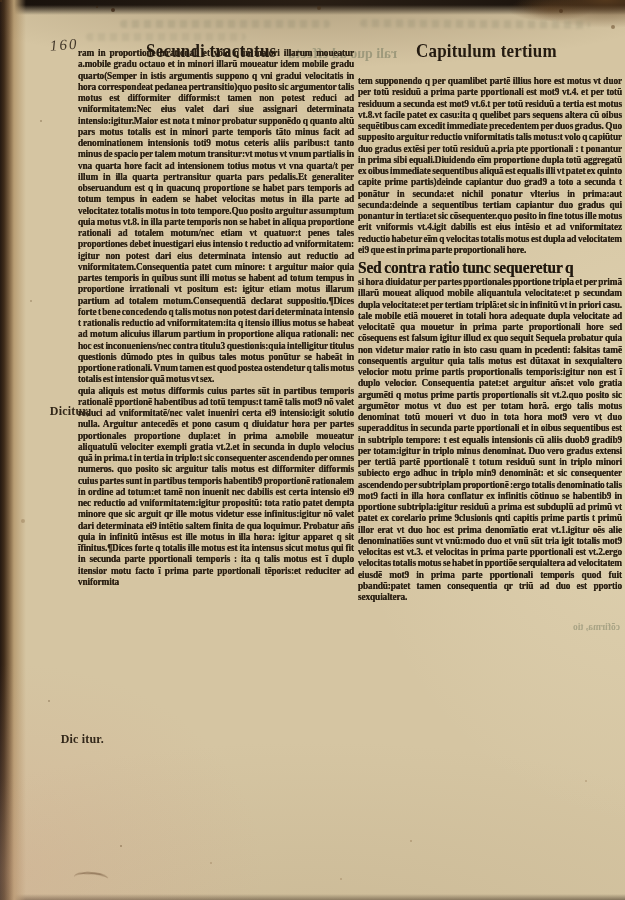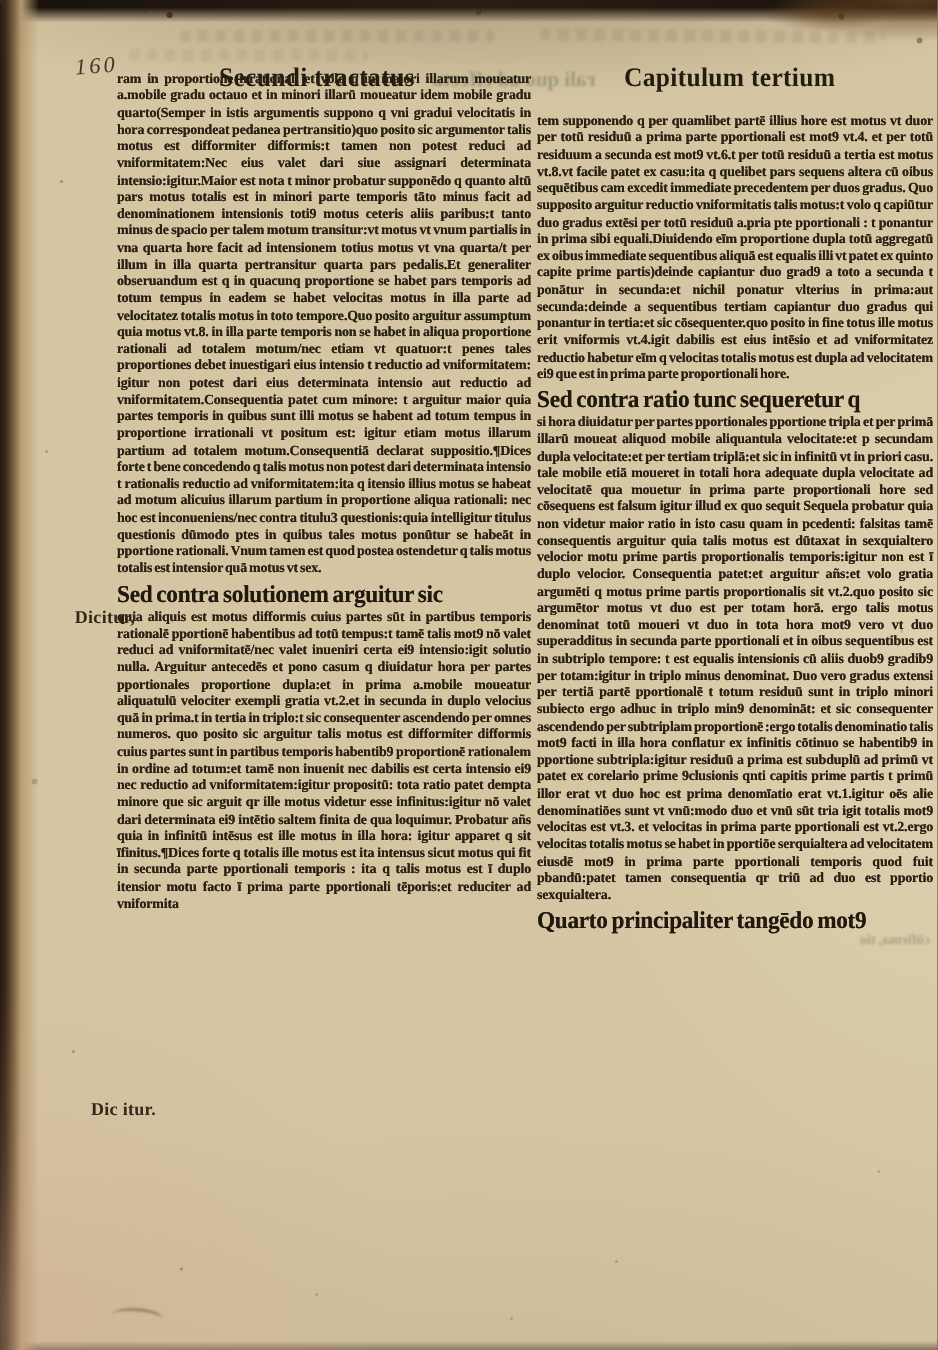--- a/index.html
+++ b/index.html
@@ -110,29 +110,27 @@
   <div class="ghost-strip" id="strip3"></div>
 
   <div class="folio">160</div>
 
   <div class="running-head" id="head-left">Secundi tractatus</div>
   <div class="ghost" id="ghost-header">rali quo ad effectu</div>
   <div class="running-head" id="head-right">Capitulum tertium</div>
 
   <div class="col" id="col-left">
     <div>ram in proportione irrationali et volo q in maiori illarum moueatur a.mobile gradu octauo et in minori illarū moueatur idem mobile gradu quarto(Semper in istis argumentis suppono q vni gradui velocitatis in hora correspondeat pedanea pertransitio)quo posito sic argumentor talis motus est difformiter difformis:t tamen non potest reduci ad vniformitatem:Nec eius valet dari siue assignari determinata intensio:igitur.Maior est nota t minor probatur supponēdo q quanto altū pars motus totalis est in minori parte temporis tāto minus facit ad denominationem intensionis toti9 motus ceteris aliis paribus:t tanto minus de spacio per talem motum transitur:vt motus vt vnum partialis in vna quarta hore facit ad intensionem totius motus vt vna quarta/t per illum in illa quarta pertransitur quarta pars pedalis.Et generaliter obseruandum est q in quacunq proportione se habet pars temporis ad totum tempus in eadem se habet velocitas motus in illa parte ad velocitatez totalis motus in toto tempore.Quo posito arguitur assumptum quia motus vt.8. in illa parte temporis non se habet in aliqua proportione rationali ad totalem motum/nec etiam vt quatuor:t penes tales proportiones debet inuestigari eius intensio t reductio ad vniformitatem: igitur non potest dari eius determinata intensio aut reductio ad vniformitatem.Consequentia patet cum minore: t arguitur maior quia partes temporis in quibus sunt illi motus se habent ad totum tempus in proportione irrationali vt positum est: igitur etiam motus illarum partium ad totalem motum.Consequentiā declarat suppositio.¶Dices forte t bene concedendo q talis motus non potest dari determinata intensio t rationalis reductio ad vniformitatem:ita q itensio illius motus se habeat ad motum alicuius illarum partium in proportione aliqua rationali: nec hoc est inconueniens/nec contra titulu3 questionis:quia intelligitur titulus questionis dūmodo ptes in quibus tales motus ponūtur se habeāt in pportione rationali. Vnum tamen est quod postea ostendetur q talis motus totalis est intensior quā motus vt sex.</div>
-    <div class="sec-head">Sed contra solutionem arguitur sic</div>
     <div>quia aliquis est motus difformis cuius partes sūt in partibus temporis rationalē pportionē habentibus ad totū tempus:t tamē talis mot9 nō valet reduci ad vniformitatē/nec valet inueniri certa ei9 intensio:igit solutio nulla. Arguitur antecedēs et pono casum q diuidatur hora per partes pportionales proportione dupla:et in prima a.mobile moueatur aliquatulū velociter exempli gratia vt.2.et in secunda in duplo velocius quā in prima.t in tertia in triplo:t sic consequenter ascendendo per omnes numeros. quo posito sic arguitur talis motus est difformiter difformis cuius partes sunt in partibus temporis habentib9 proportionē rationalem in ordine ad totum:et tamē non inuenit nec dabilis est certa intensio ei9 nec reductio ad vniformitatem:igitur propositū: tota ratio patet dempta minore que sic arguit qr ille motus videtur esse infinitus:igitur nō valet dari determinata ei9 intētio saltem finita de qua loquimur. Probatur añs quia in infinitū intēsus est ille motus in illa hora: igitur apparet q sit īfinitus.¶Dices forte q totalis ille motus est ita intensus sicut motus qui fit in secunda parte pportionali temporis : ita q talis motus est ī duplo itensior motu facto ī prima parte pportionali tēporis:et reduciter ad vniformita</div>
   </div>
 
   <div class="col" id="col-right">
     <div>tem supponendo q per quamlibet partē illius hore est motus vt duor per totū residuū a prima parte pportionali est mot9 vt.4. et per totū residuum a secunda est mot9 vt.6.t per totū residuū a tertia est motus vt.8.vt facile patet ex casu:ita q quelibet pars sequens altera cū oibus sequētibus cam excedit immediate precedentem per duos gradus. Quo supposito arguitur reductio vniformitatis talis motus:t volo q capiūtur duo gradus extēsi per totū residuū a.pria pte pportionali : t ponantur in prima sibi equali.Diuidendo eīm proportione dupla totū aggregatū ex oibus immediate sequentibus aliquā est equalis illi vt patet ex quinto capite prime partis)deinde capiantur duo grad9 a toto a secunda t ponātur in secunda:et nichil ponatur vlterius in prima:aut secunda:deinde a sequentibus tertiam capiantur duo gradus qui ponantur in tertia:et sic cōsequenter.quo posito in fine totus ille motus erit vniformis vt.4.igit dabilis est eius intēsio et ad vniformitatez reductio habetur eīm q velocitas totalis motus est dupla ad velocitatem ei9 que est in prima parte proportionali hore.</div>
     <div class="sec-head">Sed contra ratio tunc sequeretur q</div>
     <div>si hora diuidatur per partes pportionales pportione tripla et per primā illarū moueat aliquod mobile aliquantula velocitate:et p secundam dupla velocitate:et per tertiam triplā:et sic in infinitū vt in priori casu. tale mobile etiā moueret in totali hora adequate dupla velocitate ad velocitatē qua mouetur in prima parte proportionali hore sed cōsequens est falsum igitur illud ex quo sequit Sequela probatur quia non videtur maior ratio in isto casu quam in pcedenti: falsitas tamē consequentis arguitur quia talis motus est dūtaxat in sexquialtero velocior motu prime partis proportionalis temporis:igitur non est ī duplo velocior. Consequentia patet:et arguitur añs:et volo gratia argumēti q motus prime partis proportionalis sit vt.2.quo posito sic argumētor motus vt duo est per totam horā. ergo talis motus denominat totū moueri vt duo in tota hora mot9 vero vt duo superadditus in secunda parte pportionali et in oibus sequentibus est in subtriplo tempore: t est equalis intensionis cū aliis duob9 gradib9 per totam:igitur in triplo minus denominat. Duo vero gradus extensi per tertiā partē pportionalē t totum residuū sunt in triplo minori subiecto ergo adhuc in triplo min9 denomināt: et sic consequenter ascendendo per subtriplam proportionē :ergo totalis denominatio talis mot9 facti in illa hora conflatur ex infinitis cōtinuo se habentib9 in pportione subtripla:igitur residuū a prima est subduplū ad primū vt patet ex corelario prime 9clusionis qnti capitis prime partis t primū illor erat vt duo hoc est prima denomīatio erat vt.1.igitur oēs alie denominatiōes sunt vt vnū:modo duo et vnū sūt tria igit totalis mot9 velocitas est vt.3. et velocitas in prima parte pportionali est vt.2.ergo velocitas totalis motus se habet in pportiōe serquialtera ad velocitatem eiusdē mot9 in prima parte pportionali temporis quod fuit pbandū:patet tamen consequentia qr triū ad duo est pportio sexquialtera.</div>
-    <div class="sec-head">Quarto principaliter tangēdo mot9</div>
   </div>
 
   <div class="margin-note" id="note1">Dicitur,</div>
   <div class="margin-note" id="note2">Dic itur.</div>
 
   <div class="ghost" id="ghost-note">cōfirma, tio</div>
 
   <div class="speckles"></div>
   <div class="crease"></div>
 

